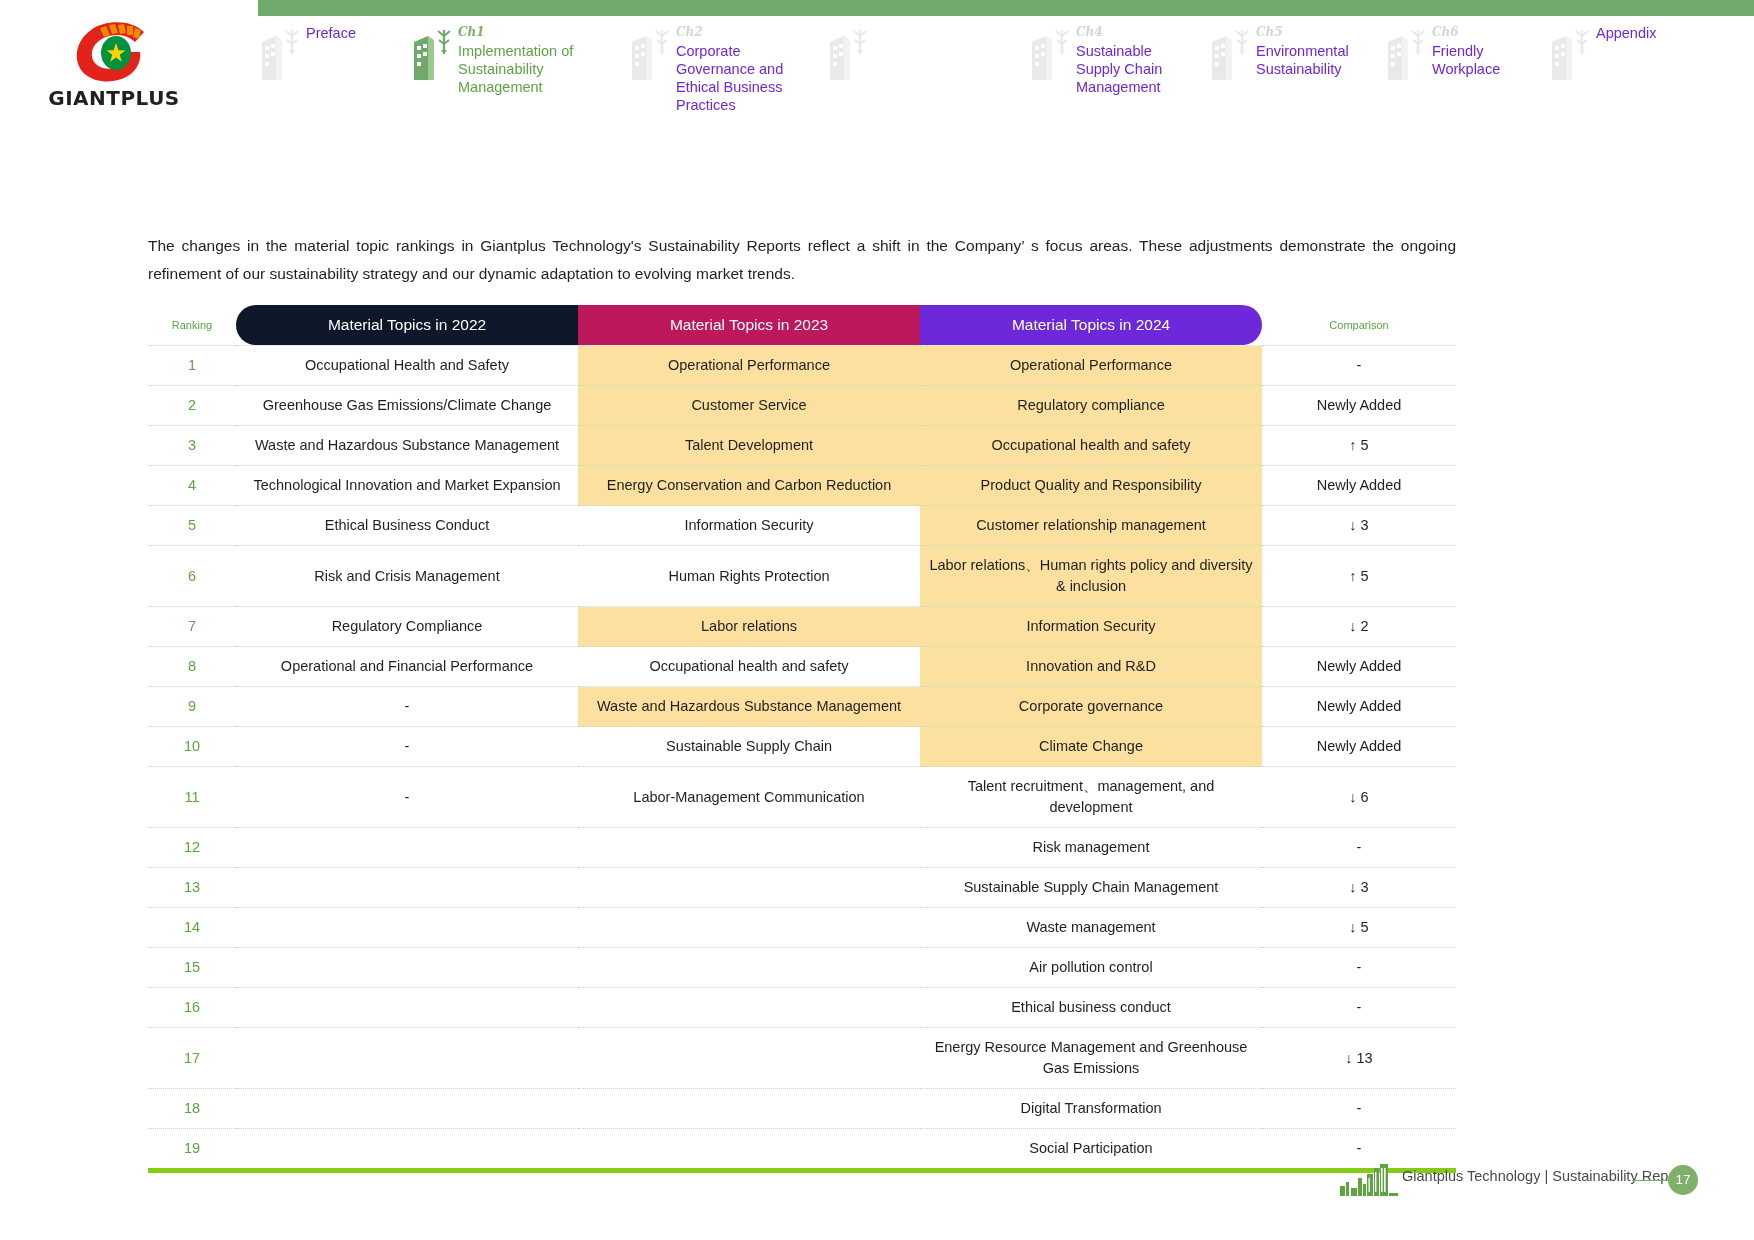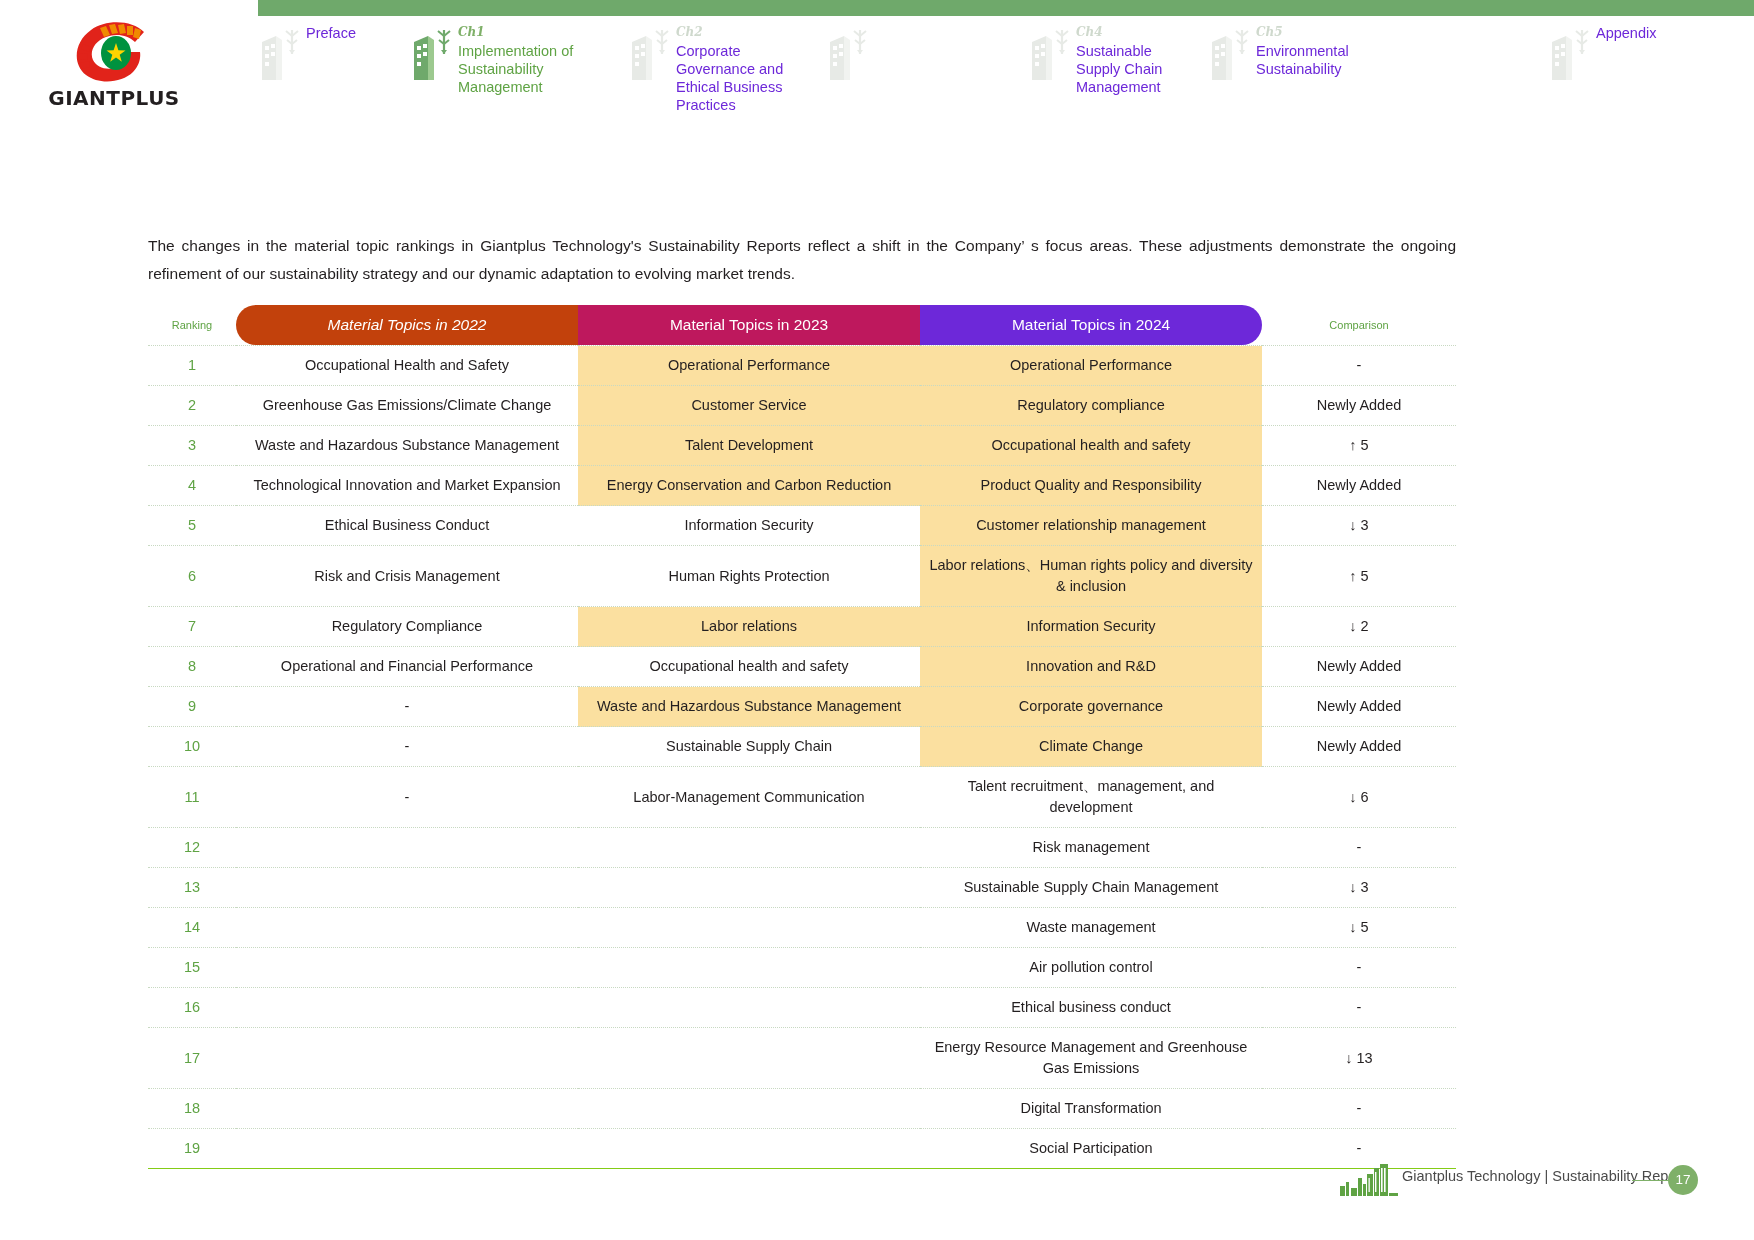--- a/index.html
+++ b/index.html
@@ -125,21 +125,21 @@
     height: 40px;
     font-weight: normal;
   }
   .hd-inner {
     height: 40px;
     line-height: 40px;
     color: #ffffff;
     font-size: 15.5px;
     text-align: center;
   }
-  .hd-2022 { background: #c2410c; border-radius: 20px 0 0 20px; font-style: italic; }
+  .hd-2022 { background: #0f172a; border-radius: 20px 0 0 20px; }
   .hd-2023 { background: #be185d; }
   .hd-2024 { background: #6d28d9; border-radius: 0 20px 20px 0; }
   .hd-plain {
     height: 40px;
     line-height: 40px;
     text-align: center;
     font-size: 11px;
     color: #5FA344;
   }
 
@@ -149,21 +149,21 @@
     color: #231f20;
     text-align: center;
     padding: 9px 6px;
     line-height: 21px;
     vertical-align: middle;
   }
   tbody tr:first-child td { border-top: 1px dotted #c8d9c2; }
   td.rank { color: #5FA344; font-size: 14.5px; }
   td.hl { background: #FBE0A0; }
   td.cmp { color: #231f20; }
-  tbody tr:last-child td { border-bottom: 1px solid #84cc16; }
+  tbody tr:last-child td { border-bottom: 5px solid #84cc16; }
 
   
   .footer {
     position: absolute;
     left: 1340px;
     top: 1160px;
     width: 390px;
     height: 40px;
   }
   .footer-icon { position: absolute; left: 0; top: 4px; width: 58px; height: 32px; }
@@ -326,20 +326,40 @@
             <rect x="13" y="28" width="4" height="4"></rect>
             <rect x="7" y="38" width="4" height="4"></rect>
           </g>
           <path d="M34 6 L34 30" stroke="#E7EAE6" stroke-width="2.2" fill="none"></path>
           <path d="M34 12 L28 7 M34 12 L40 7 M34 20 L29 16 M34 20 L39 16" stroke="#E7EAE6" stroke-width="2" fill="none"></path>
           <path d="M34 30 l-3 -4 l6 0 z" fill="#E7EAE6"></path>
         </svg></div>
       <div class="nav-txt">
         <span class="nav-ch">Ch5</span>
         <span class="nav-label">Environmental Sustainability</span>
+      </div>
+    </div>
+    <div class="nav-item" style="left: 1126px; width: 150px;">
+      <div class="nav-icon"><svg viewBox="0 0 46 60">
+          <path d="M4 18 L18 12 L18 56 L4 56 Z" fill="#E7EAE6"></path>
+          <path d="M18 12 L24 16 L24 56 L18 56 Z" fill="#F1F3F0"></path>
+          <g fill="#ffffff">
+            <rect x="7" y="22" width="4" height="4"></rect>
+            <rect x="13" y="20" width="4" height="4"></rect>
+            <rect x="7" y="30" width="4" height="4"></rect>
+            <rect x="13" y="28" width="4" height="4"></rect>
+            <rect x="7" y="38" width="4" height="4"></rect>
+          </g>
+          <path d="M34 6 L34 30" stroke="#E7EAE6" stroke-width="2.2" fill="none"></path>
+          <path d="M34 12 L28 7 M34 12 L40 7 M34 20 L29 16 M34 20 L39 16" stroke="#E7EAE6" stroke-width="2" fill="none"></path>
+          <path d="M34 30 l-3 -4 l6 0 z" fill="#E7EAE6"></path>
+        </svg></div>
+      <div class="nav-txt">
+        <span class="nav-ch">Ch6</span>
+        <span class="nav-label">Friendly Workplace</span>
       </div>
     </div>
     <div class="nav-item" style="left: 1290px; width: 150px;">
       <div class="nav-icon"><svg viewBox="0 0 46 60">
           <path d="M4 18 L18 12 L18 56 L4 56 Z" fill="#E7EAE6"></path>
           <path d="M18 12 L24 16 L24 56 L18 56 Z" fill="#F1F3F0"></path>
           <g fill="#ffffff">
             <rect x="7" y="22" width="4" height="4"></rect>
             <rect x="13" y="20" width="4" height="4"></rect>
             <rect x="7" y="30" width="4" height="4"></rect>

